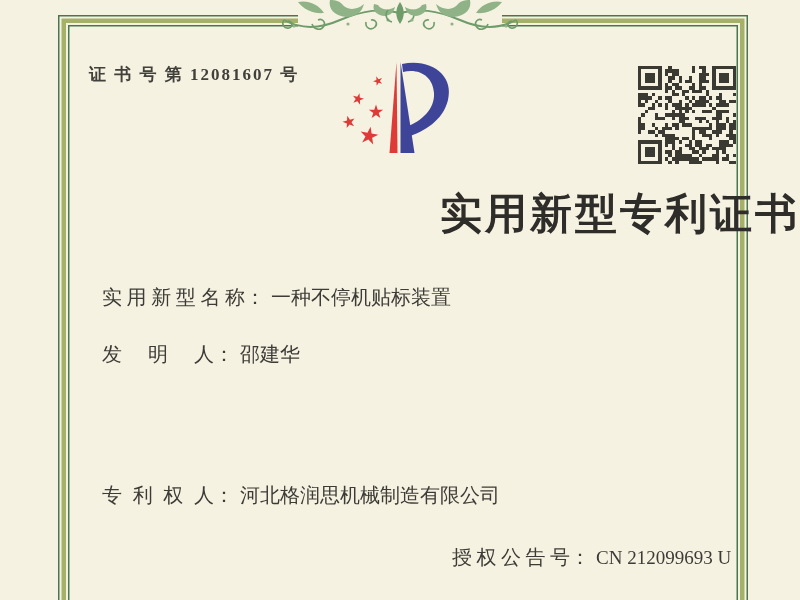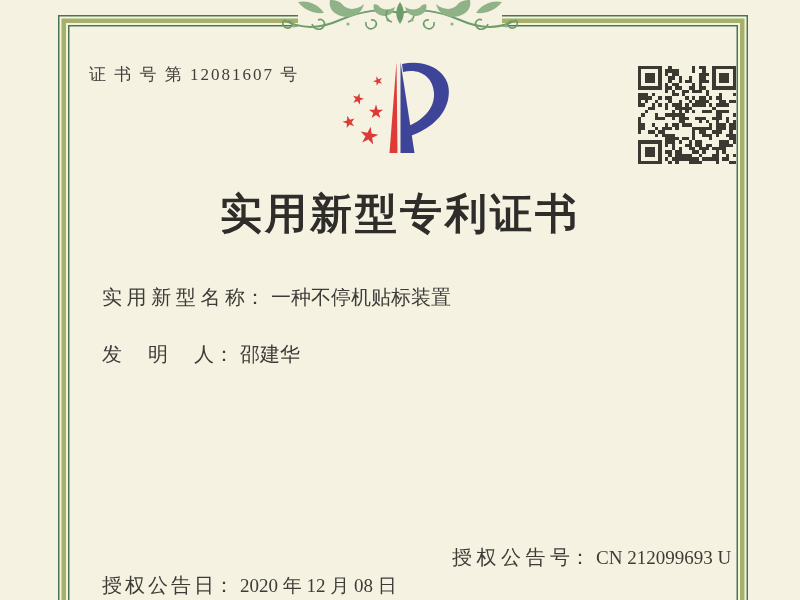--- a/index.html
+++ b/index.html
@@ -16,26 +16,26 @@
     box-shadow:
       inset 0 0 0 1.5px #4a764f,
       inset 0 0 0 3.5px #f6f2e2,
       inset 0 0 0 8px  #a5b168,
       inset 0 0 0 10px #f6f2e2,
       inset 0 0 0 11.5px #4a764f;
   }
   .ornament{position:absolute;left:278px;top:0;width:244px;height:40px;}
   .cert-number{
     position:absolute;left:89px;top:63px;
-    font-size:17px;letter-spacing:2px;white-space:nowrap;color:#41403a;
+    font-size:17px;letter-spacing:2px;white-space:nowrap;color:#41403a;font-weight:bold;
   }
   .logo{position:absolute;left:336px;top:50px;width:120px;height:112px;}
   .qr{position:absolute;left:635px;top:66px;width:104px;height:98px;}
   .title{
-    position:absolute;left:0;top:186px;width:800px;text-align:center;
+    position:absolute;left:0;top:186px;width:800px;text-align:right;
     font-size:42px;font-weight:bold;letter-spacing:3px;color:#2e2d29;
     white-space:nowrap;
   }
   .row{position:absolute;left:102px;font-size:20px;white-space:nowrap;line-height:28px;color:#3c3b36;}
   .r1{top:283px}.r2{top:340px}.r3{top:387px}.r4{top:434px}.r5{top:481px}.r6{top:528px}
   .r7{top:571px}.r7b{top:543px;left:405px;margin-left:47px;}
   .flabel{
     display:inline-block;vertical-align:top;
     text-align:justify;text-align-last:justify;
   }
@@ -420,20 +420,20 @@
   </svg>
 
   <div class="title">实用新型专利证书</div>
 
   <div class="row r2">
     <span class="flabel w-std">发明人</span><span class="colon">：</span><span class="fvalue fvalue-name">邵建华</span>
   </div>
   <div class="row r1">
     <span class="flabel w-name">实用新型名称</span><span class="colon">：</span><span class="fvalue fvalue-name">一种不停机贴标装置</span>
   </div>
-  <div class="row r7">
-    <span class="flabel w-std">授权公告日</span><span class="colon">：</span><span class="fvalue">2020 年 12 月 08 日</span>
+  <div class="row r5">
+    <span class="flabel w-std">专利权人</span><span class="colon">：</span><span class="fvalue fvalue-name">河北格润思机械制造有限公司</span>
   </div>
   <div class="row r7b">
     <span class="flabel w-grant">授权公告号</span><span class="colon">：</span><span class="fvalue">CN 212099693 U</span>
   </div>
 
 </div>
 
 </body></html>

